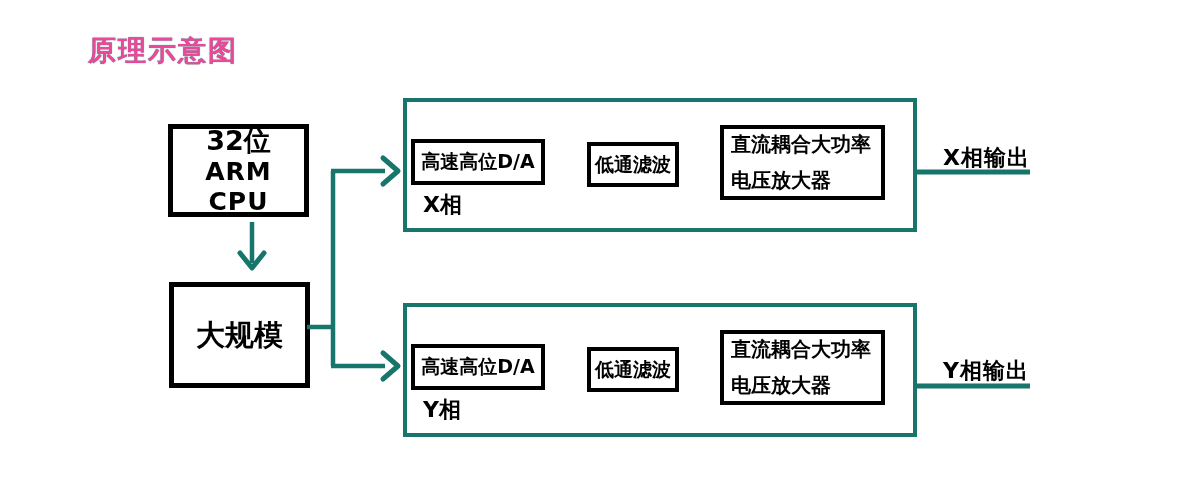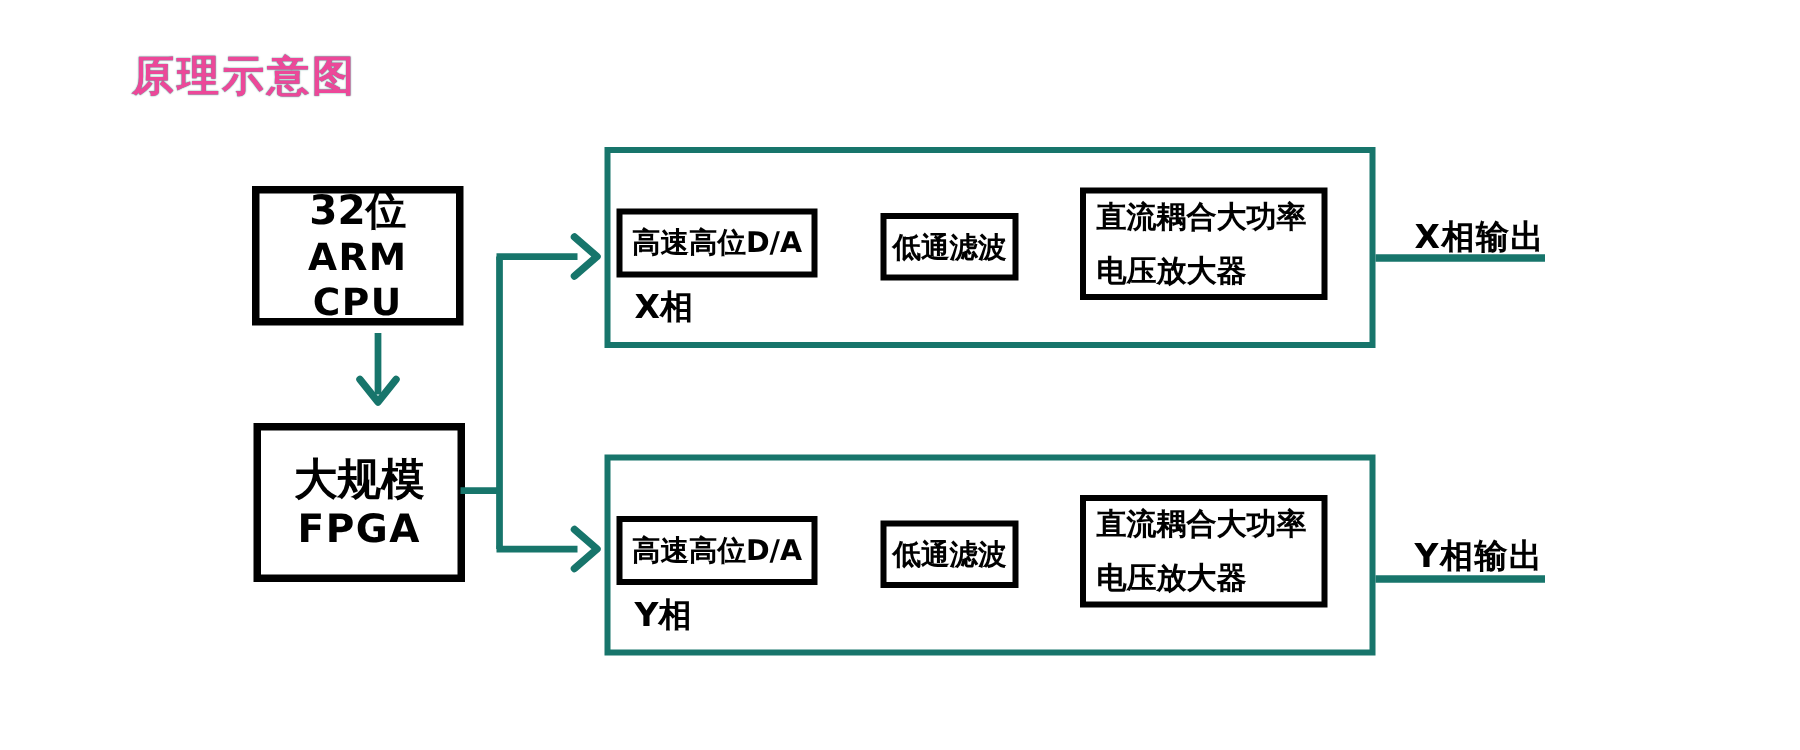--- a/index.html
+++ b/index.html
@@ -96,21 +96,20 @@
 
   <div class="title">原理示意图</div>
 
   <div class="block cpu-block">
     <div class="cpu-line1">32位</div>
     <div class="cpu-line2">ARM CPU</div>
   </div>
 
   <div class="block fpga-block">
     <div class="fpga-line1">大规模</div>
-    <div class="fpga-line2">FPGA</div>
   </div>
 
   <div class="channel-box channel-x">
     <div class="inner-box dac-box">
       <span>高速高位D/A</span>
     </div>
     <div class="phase-label">X相</div>
     <div class="inner-box filter-box">
       <span>低通滤波</span>
     </div>

